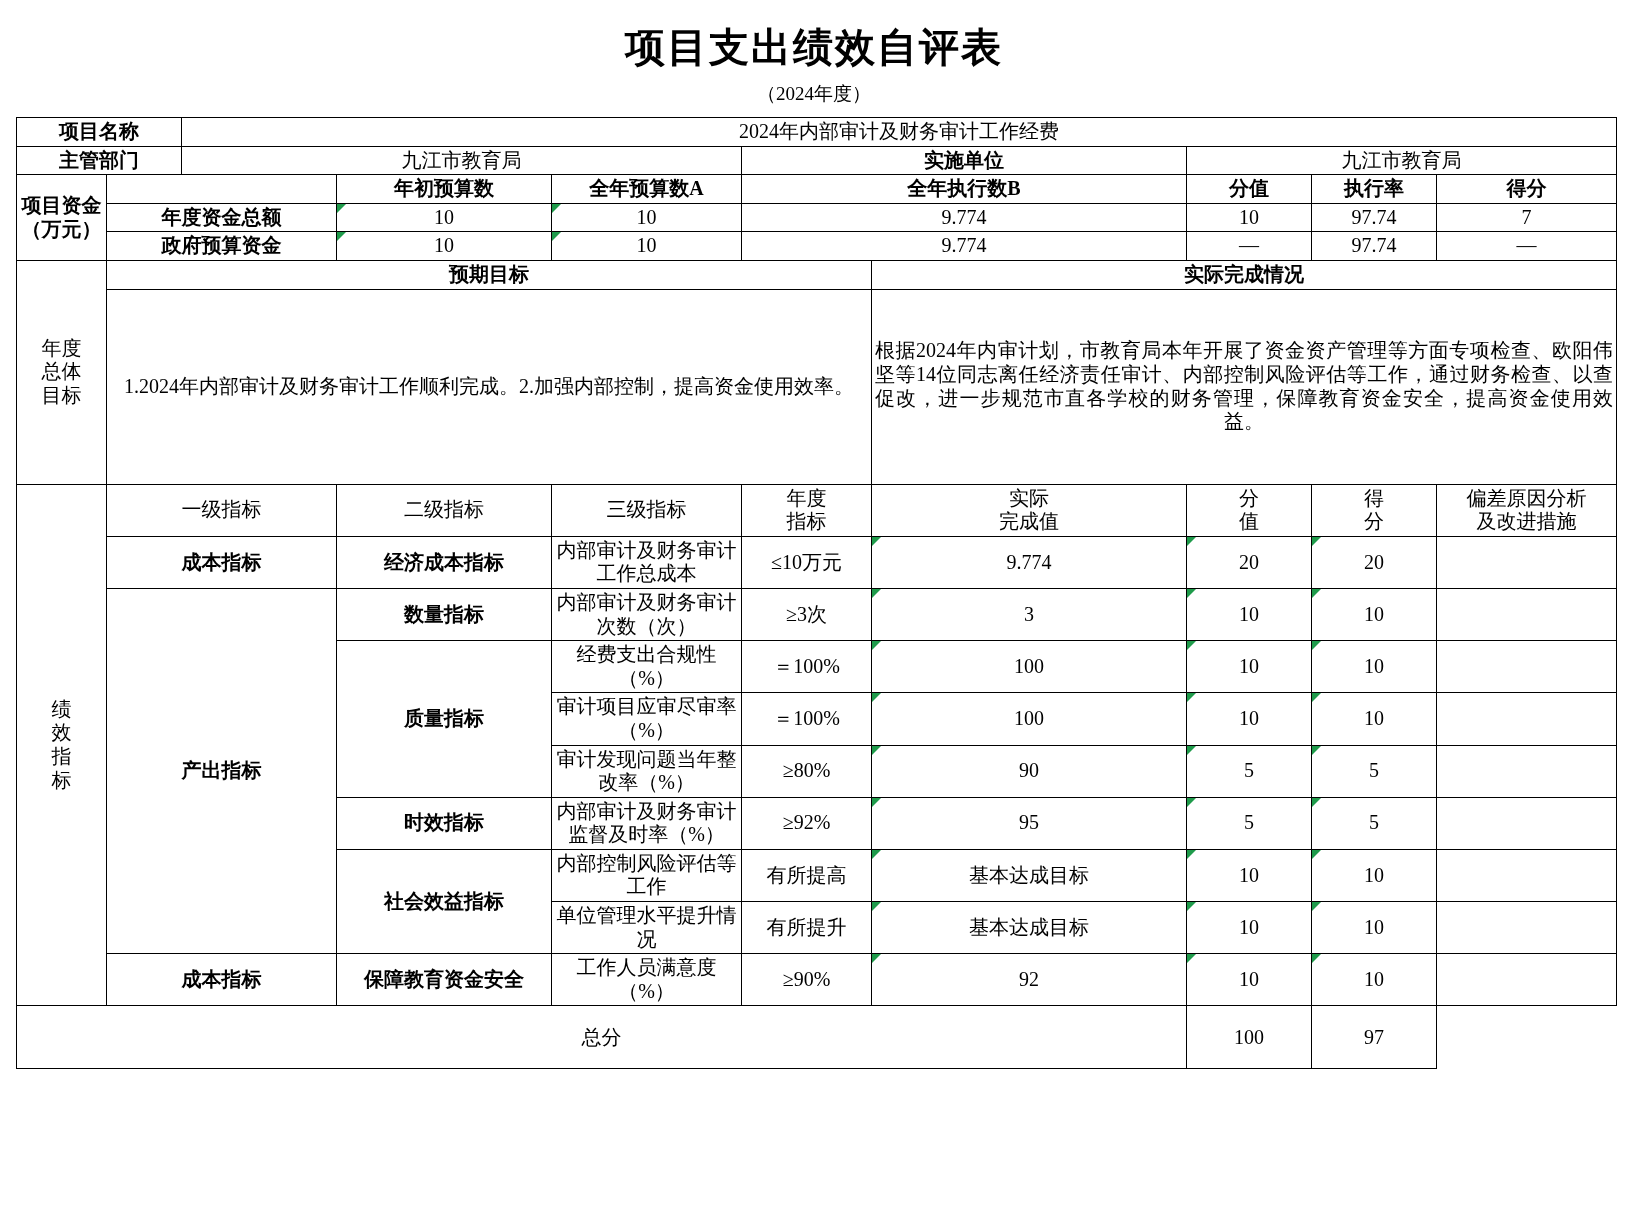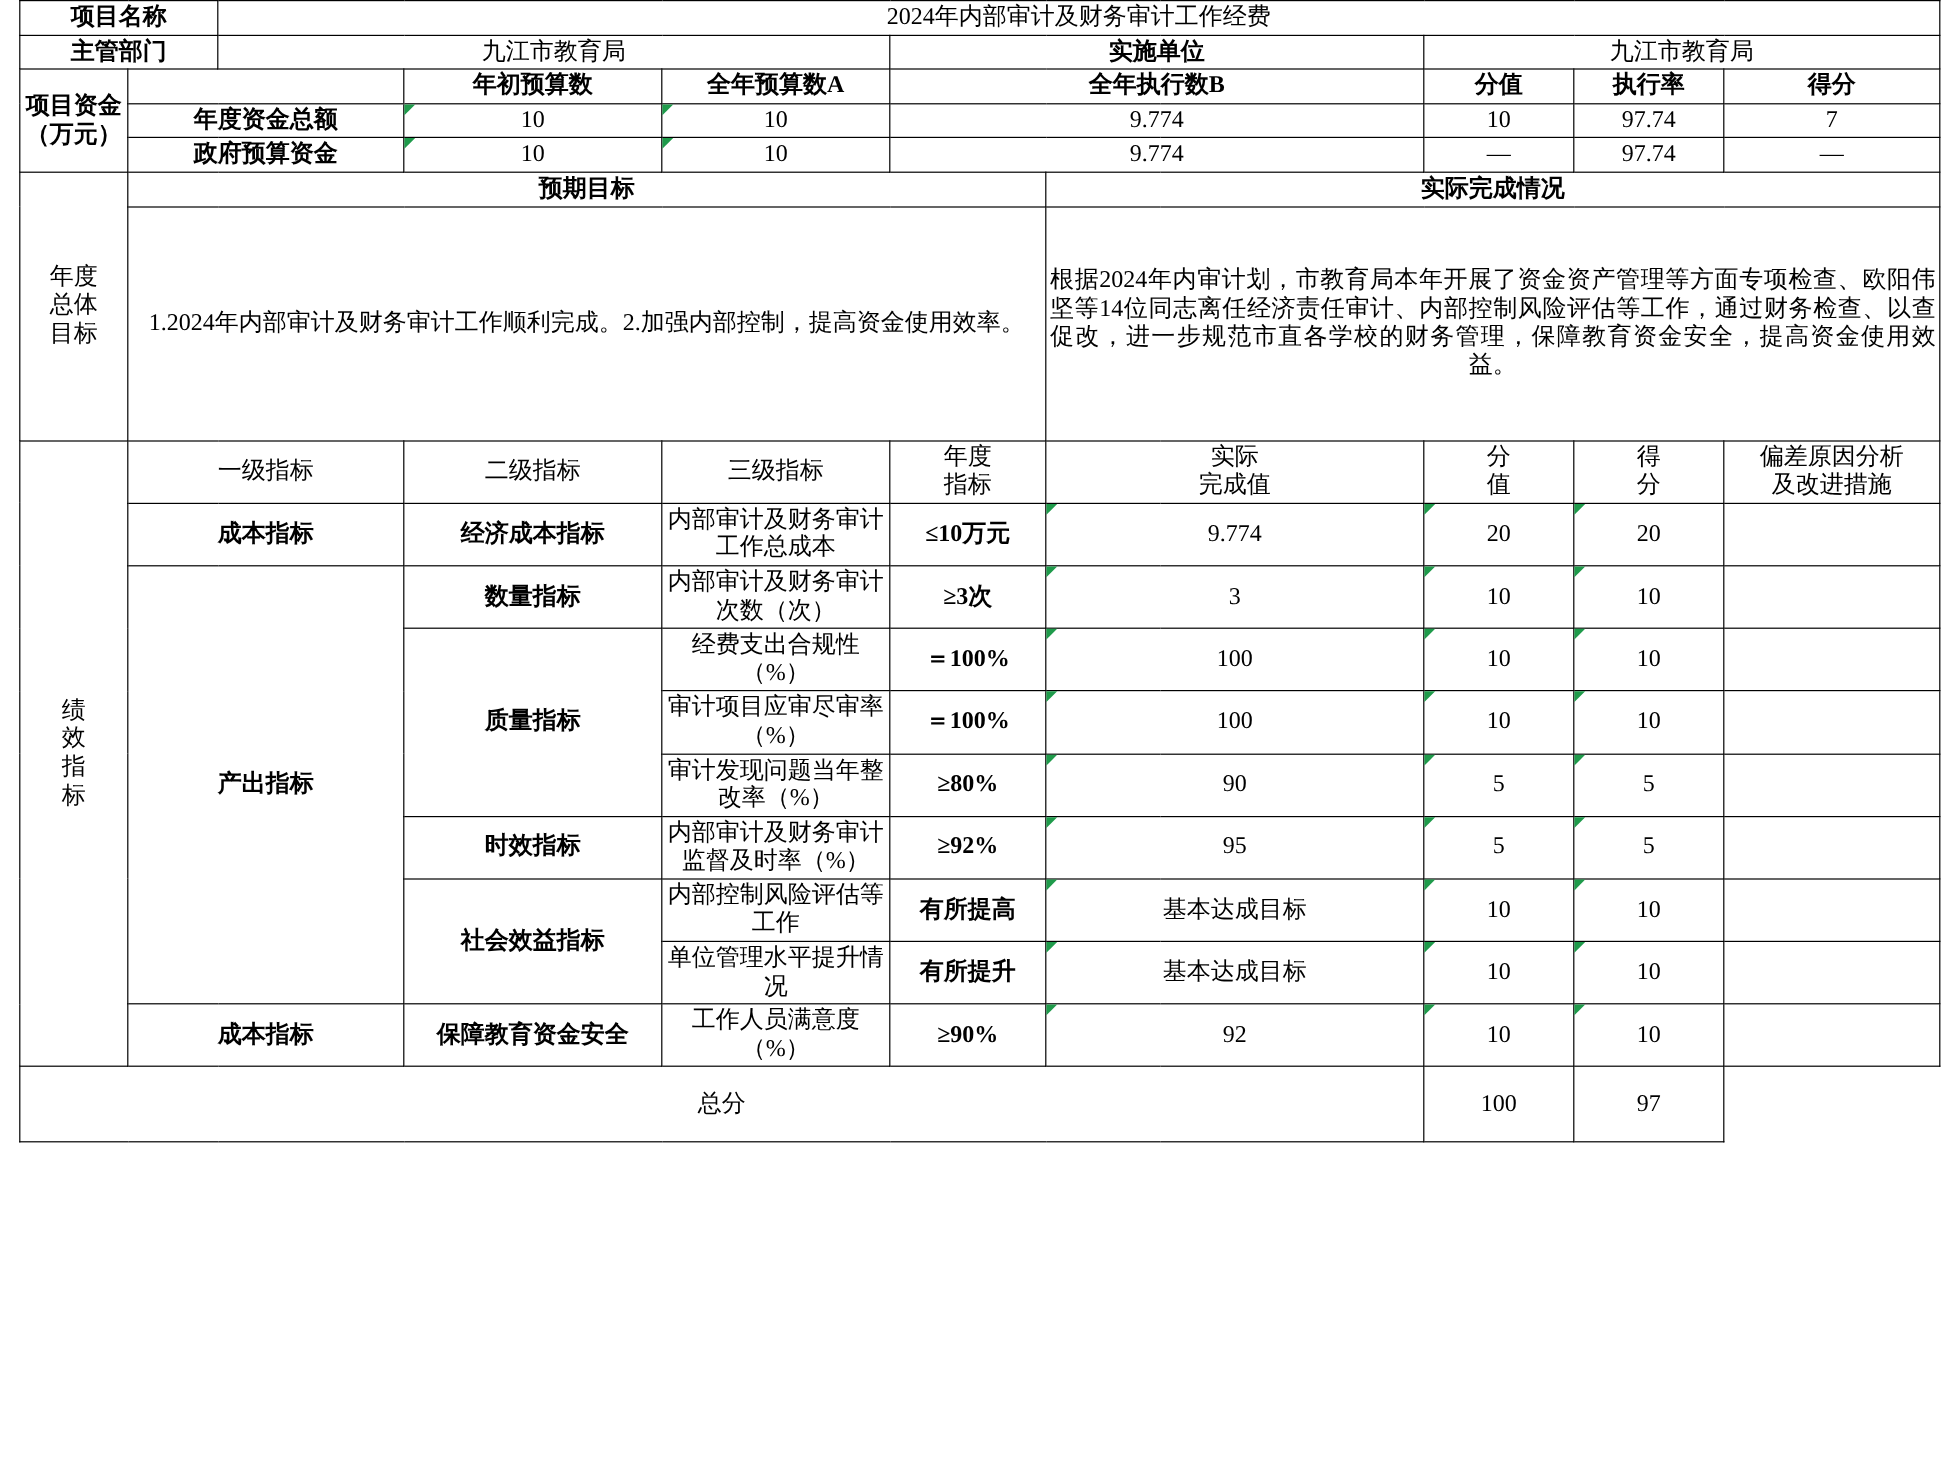--- a/index.html
+++ b/index.html
@@ -93,31 +93,32 @@
     line-height: 1.2;
   }
   .indicator-name {
     text-align: left;
     padding-left: 6px;
     font-size: 20px;
     line-height: 1.15;
   }
   .target-cell {
     font-size: 20px;
-    font-weight: bold;
   }
   .total-row td {
     font-size: 21px;
   }
 </style>
 </head>
 <body>
 
 <div class="page">
 
+  <div class="title">项目支出绩效自评表</div>
+  <div class="subtitle">（2024年度）</div>
 
   <table class="main">
     <colgroup>
       <col style="width:90px">
       <col style="width:75px">
       <col style="width:155px">
       <col style="width:215px">
       <col style="width:190px">
       <col style="width:130px">
       <col style="width:95px">

